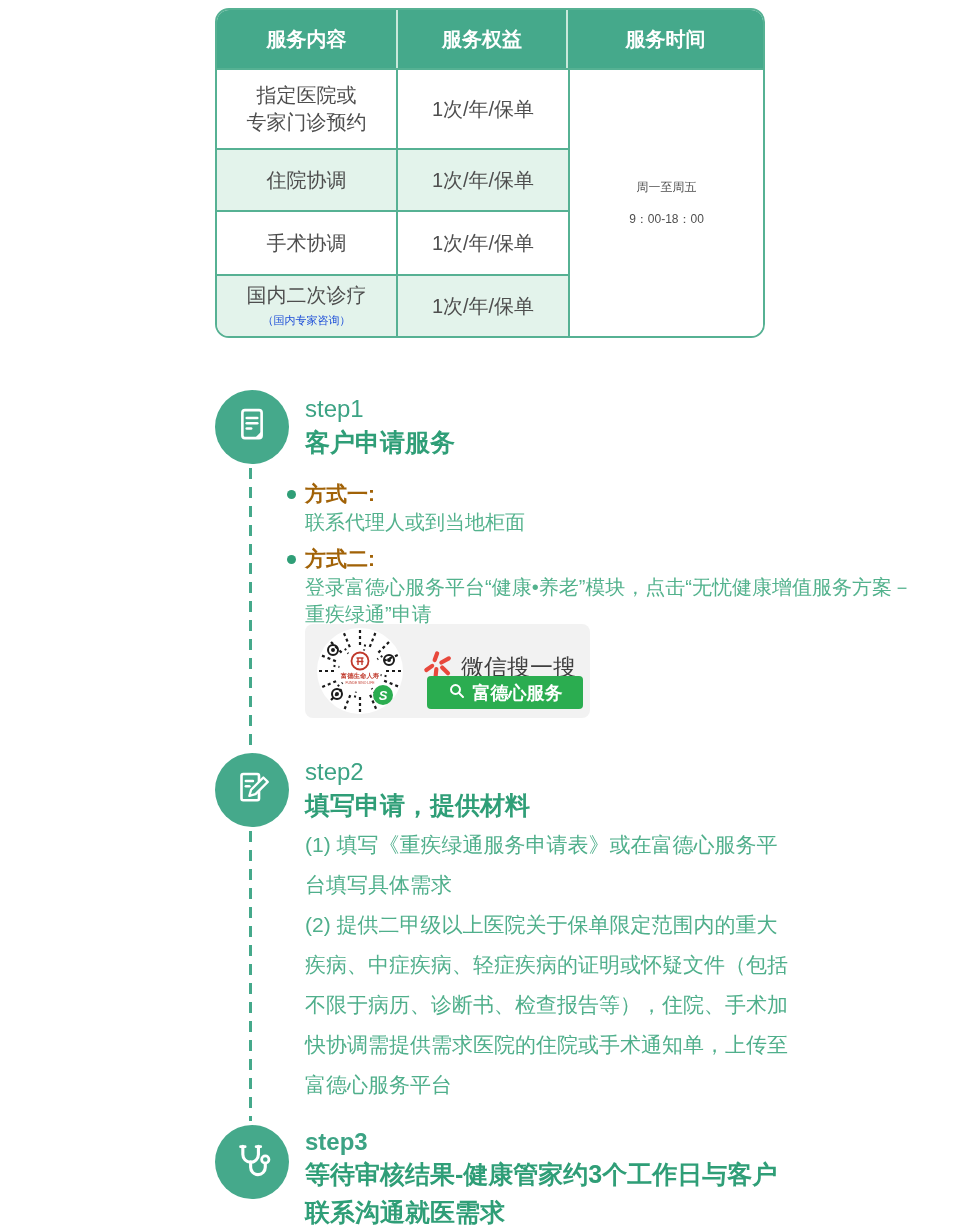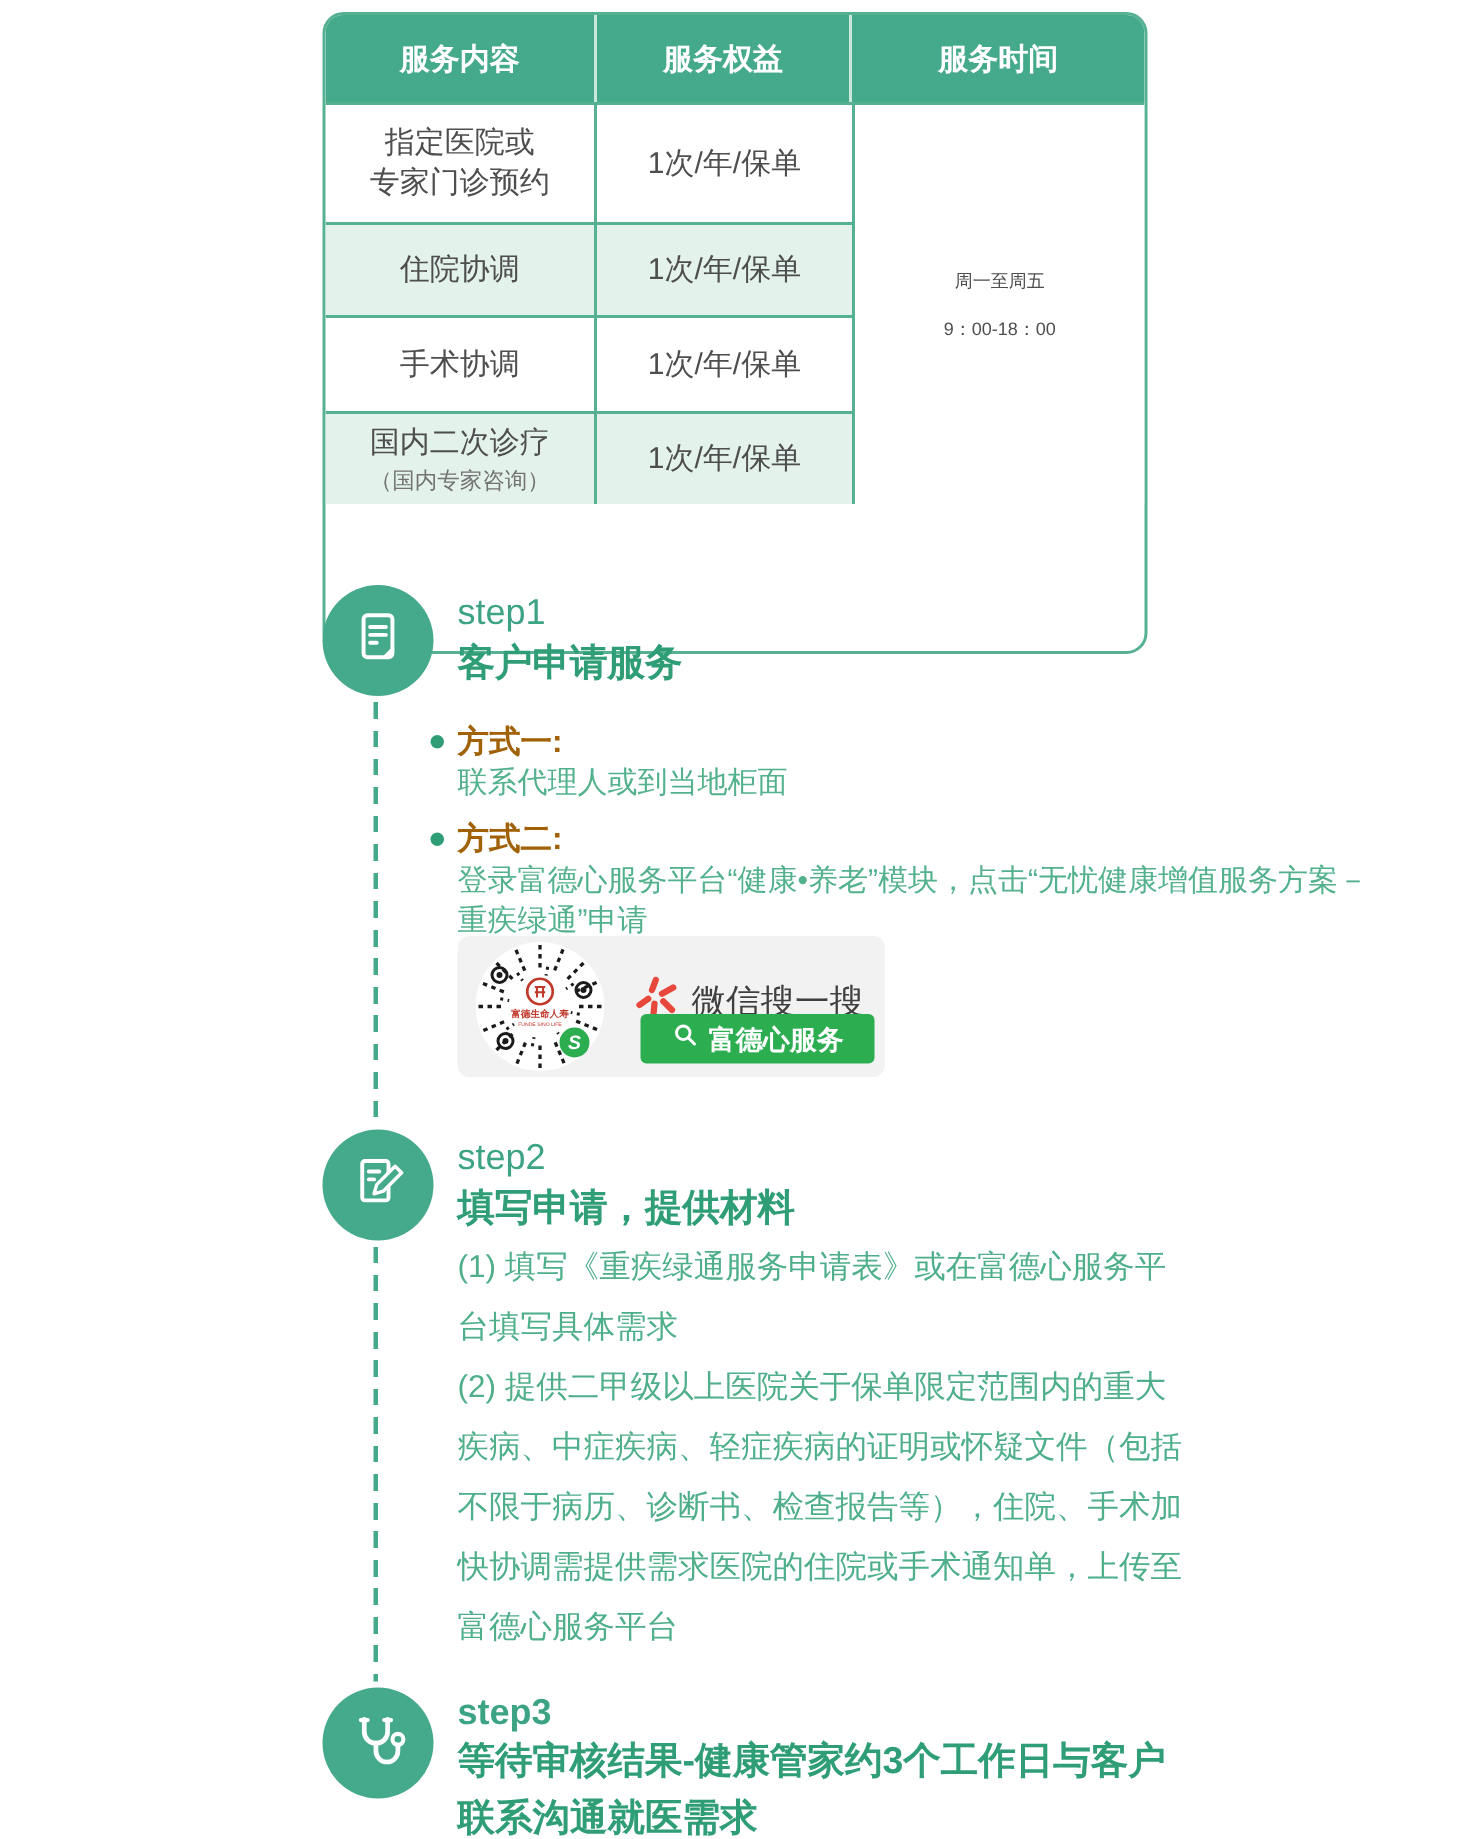--- a/index.html
+++ b/index.html
@@ -5,39 +5,39 @@
   html,body{margin:0;padding:0;}
   body{
     width:979px;height:1226px;position:relative;background:#ffffff;
     font-family:"Liberation Sans","DejaVu Sans",sans-serif;overflow:hidden;
   }
   .abs{position:absolute;}
   .pre{white-space:pre-line;}
 
   
   .svc-table{
-    left:215px;top:8px;width:550px;height:428px;
+    left:215px;top:8px;width:550px;height:330px;
     display:grid;grid-template-columns:181px 170px 195px;
     grid-template-rows:58px 80px 62px 64px 62px;
     border:2px solid #56b193;border-radius:14px;overflow:hidden;
     box-sizing:border-box;background:#fff;
   }
   .hcell{
     background:#45a98b;color:#fff;font-weight:bold;font-size:20px;
     display:flex;align-items:center;justify-content:center;
   }
   .hdiv{border-right:2px solid #c9e8db;}
   .bcell{
     display:flex;flex-direction:column;align-items:center;justify-content:center;
     font-size:20px;color:#4e4e4e;border-top:2px solid #56b193;text-align:center;
     line-height:27px;
   }
   .c1{border-right:2px solid #56b193;}
   .row-alt{background:#e3f3eb;}
-  .sub-note{font-size:15px;line-height:19px;margin-top:2px;color:#737373;}
+  .sub-note{font-size:11px;line-height:19px;margin-top:2px;color:#1d4ed8;}
   .time-cell{
     grid-column:3;grid-row:2 / span 4;border-top:2px solid #56b193;
     border-left:2px solid #56b193;display:flex;align-items:center;justify-content:center;
     font-size:12px;color:#4e4e4e;line-height:32px;text-align:center;background:#fff;
   }
 
   
   .step-circle{
     width:74px;height:74px;border-radius:50%;background:#45a98b;
     display:flex;align-items:center;justify-content:center;

